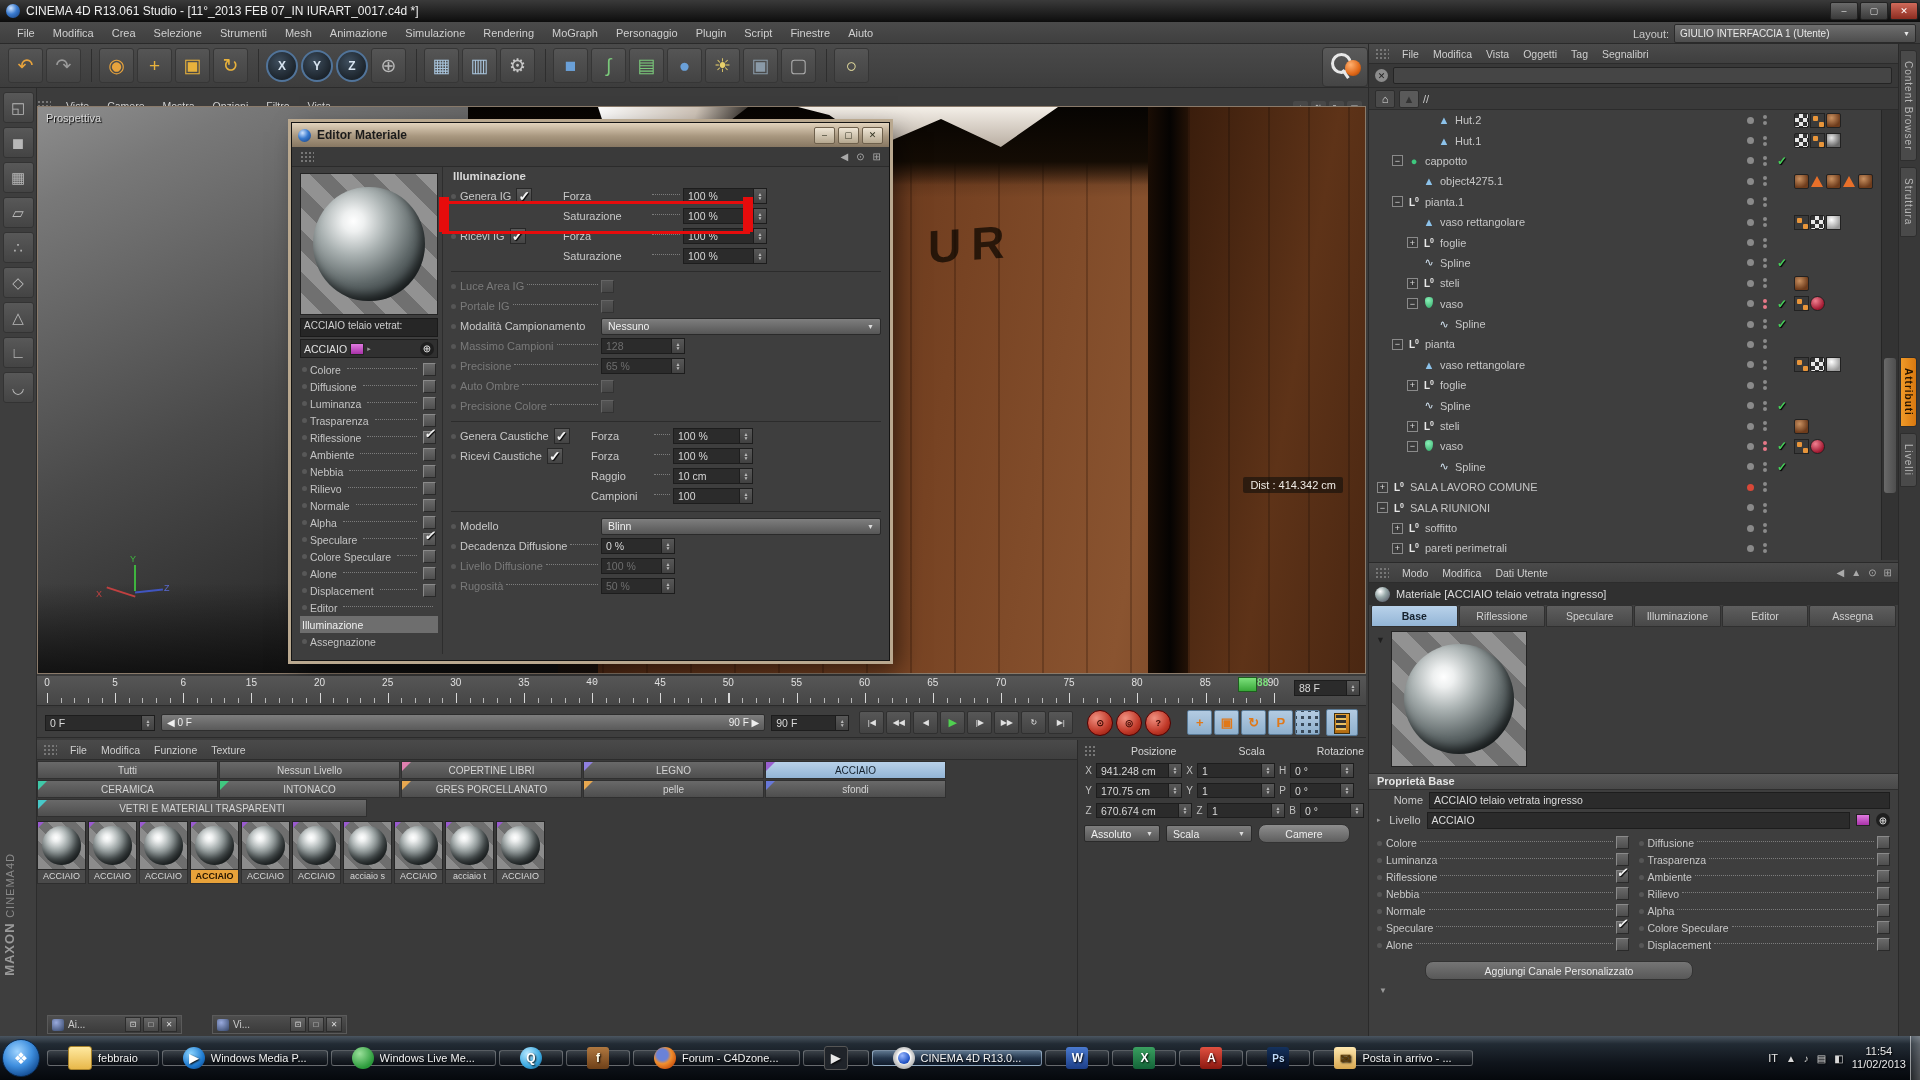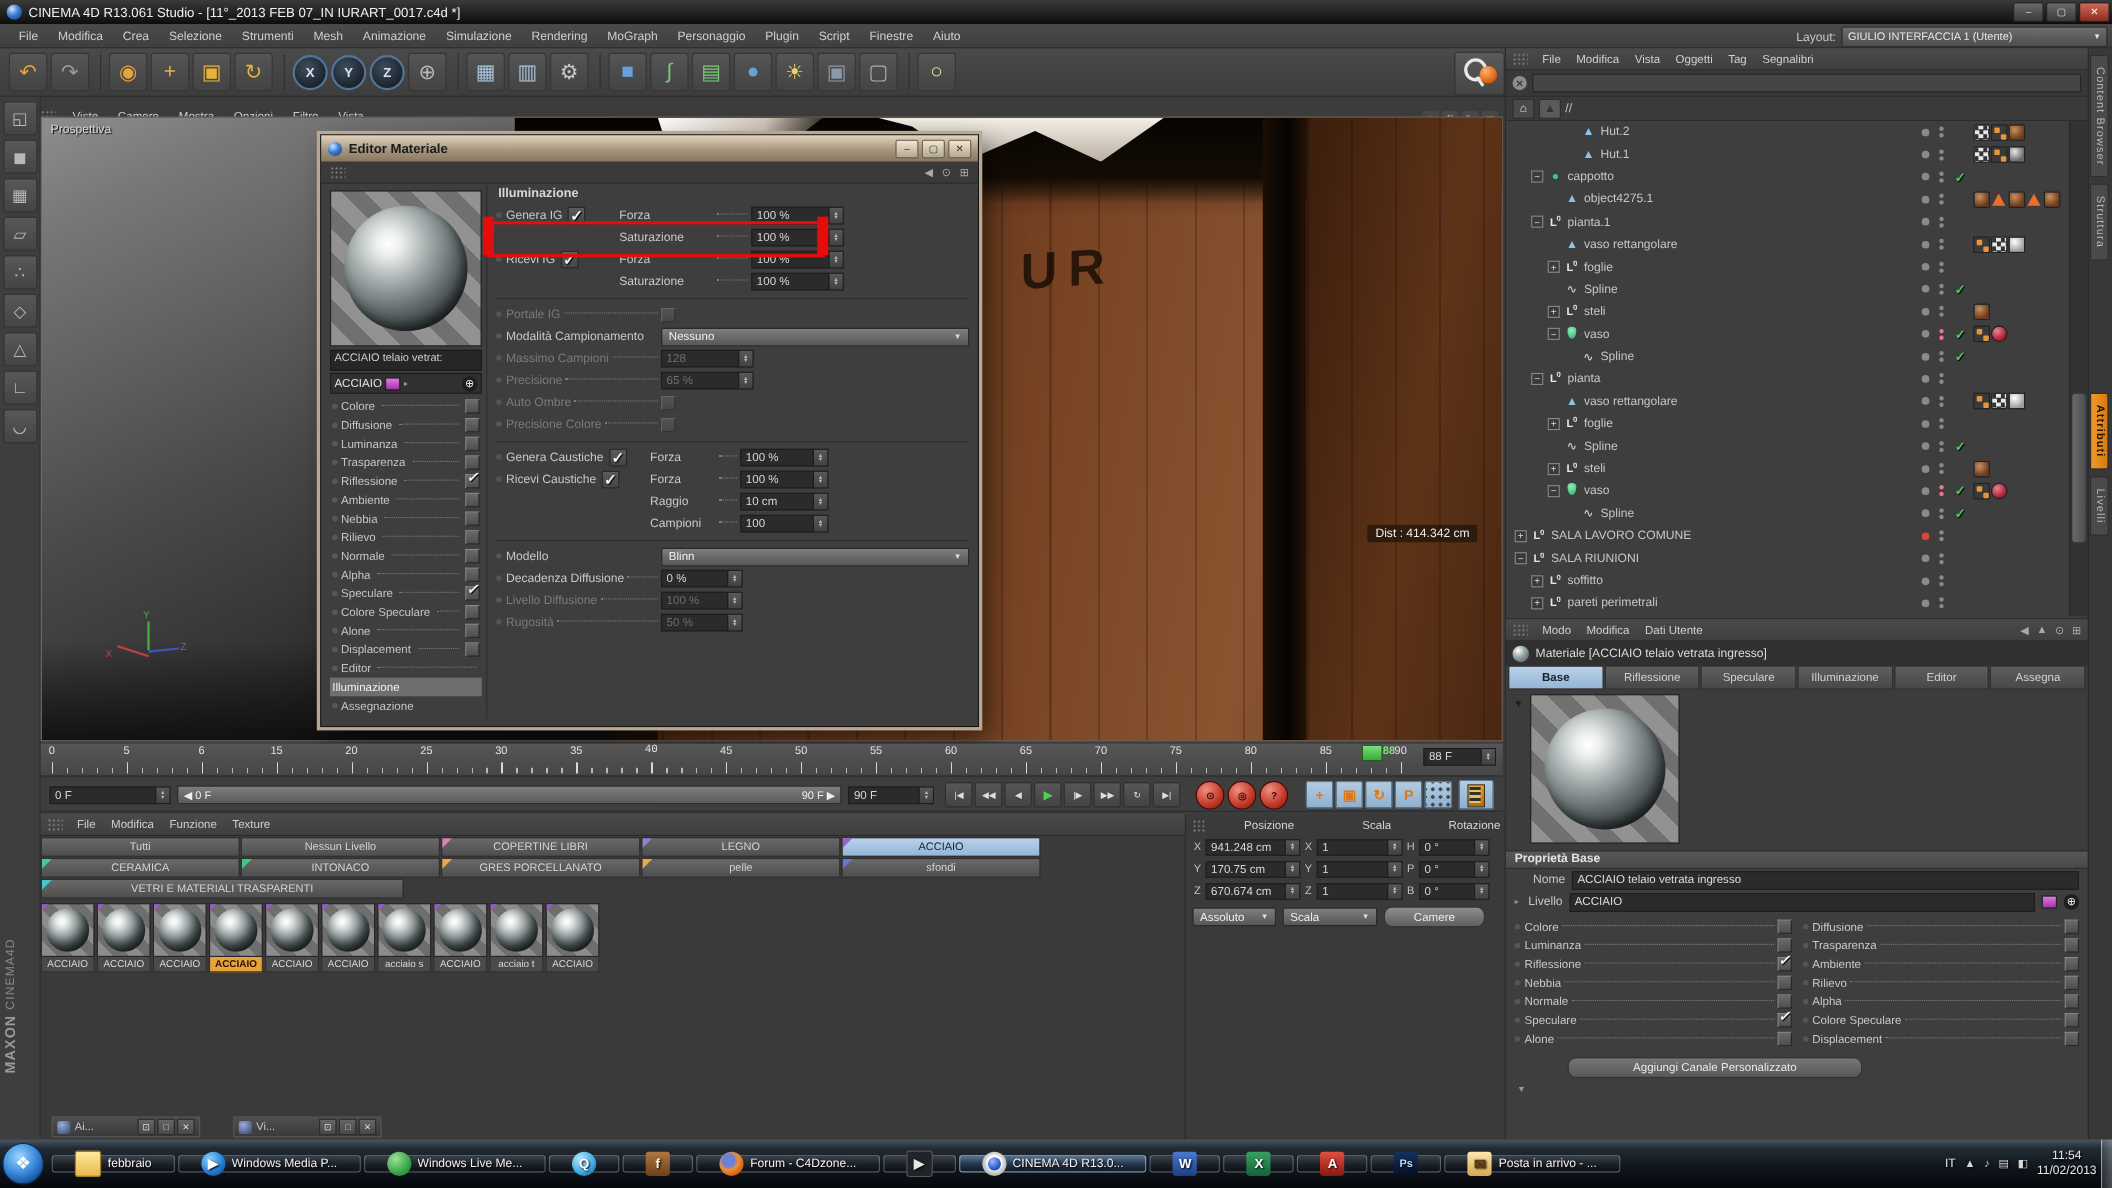--- a/index.html
+++ b/index.html
@@ -543,20 +543,27 @@
                 <i>▲</i>
                 <i>▼</i>
               </span>
             </span>
           </div>
         </div>
       <div class="mediv"></div>
       <div id="me-gi">
           <div class="merow dis">
             <span class="gzone">
+              <span class="glab dis">Luce Area IG</span>
+              <span class="ldr"></span>
+            </span>
+            <span class="cbx dis"></span>
+          </div>
+          <div class="merow dis">
+            <span class="gzone">
               <span class="glab dis">Portale IG</span>
               <span class="ldr"></span>
             </span>
             <span class="cbx dis"></span>
           </div>
           <div class="merow">
             <span class="gzone">
               <span class="glab">Modalità Campionamento</span>
             </span>
             <span class="dd" style="flex: 1 1 0%;">
@@ -989,21 +996,21 @@
             <span class="spin" style="width: 64px;">
               <span class="sv">0 °</span>
               <span class="st">
                 <i>▲</i>
                 <i>▼</i>
               </span>
             </span>
           </div>
           <div class="crow">
             <span class="cax">Z</span>
-            <span class="spin" style="width: 86px;">
+            <span class="spin" style="width: 96px;">
               <span class="sv">670.674 cm</span>
               <span class="st">
                 <i>▲</i>
                 <i>▼</i>
               </span>
             </span>
             <span class="cax">Z</span>
             <span class="spin" style="width: 78px;">
               <span class="sv">1</span>
               <span class="st">

